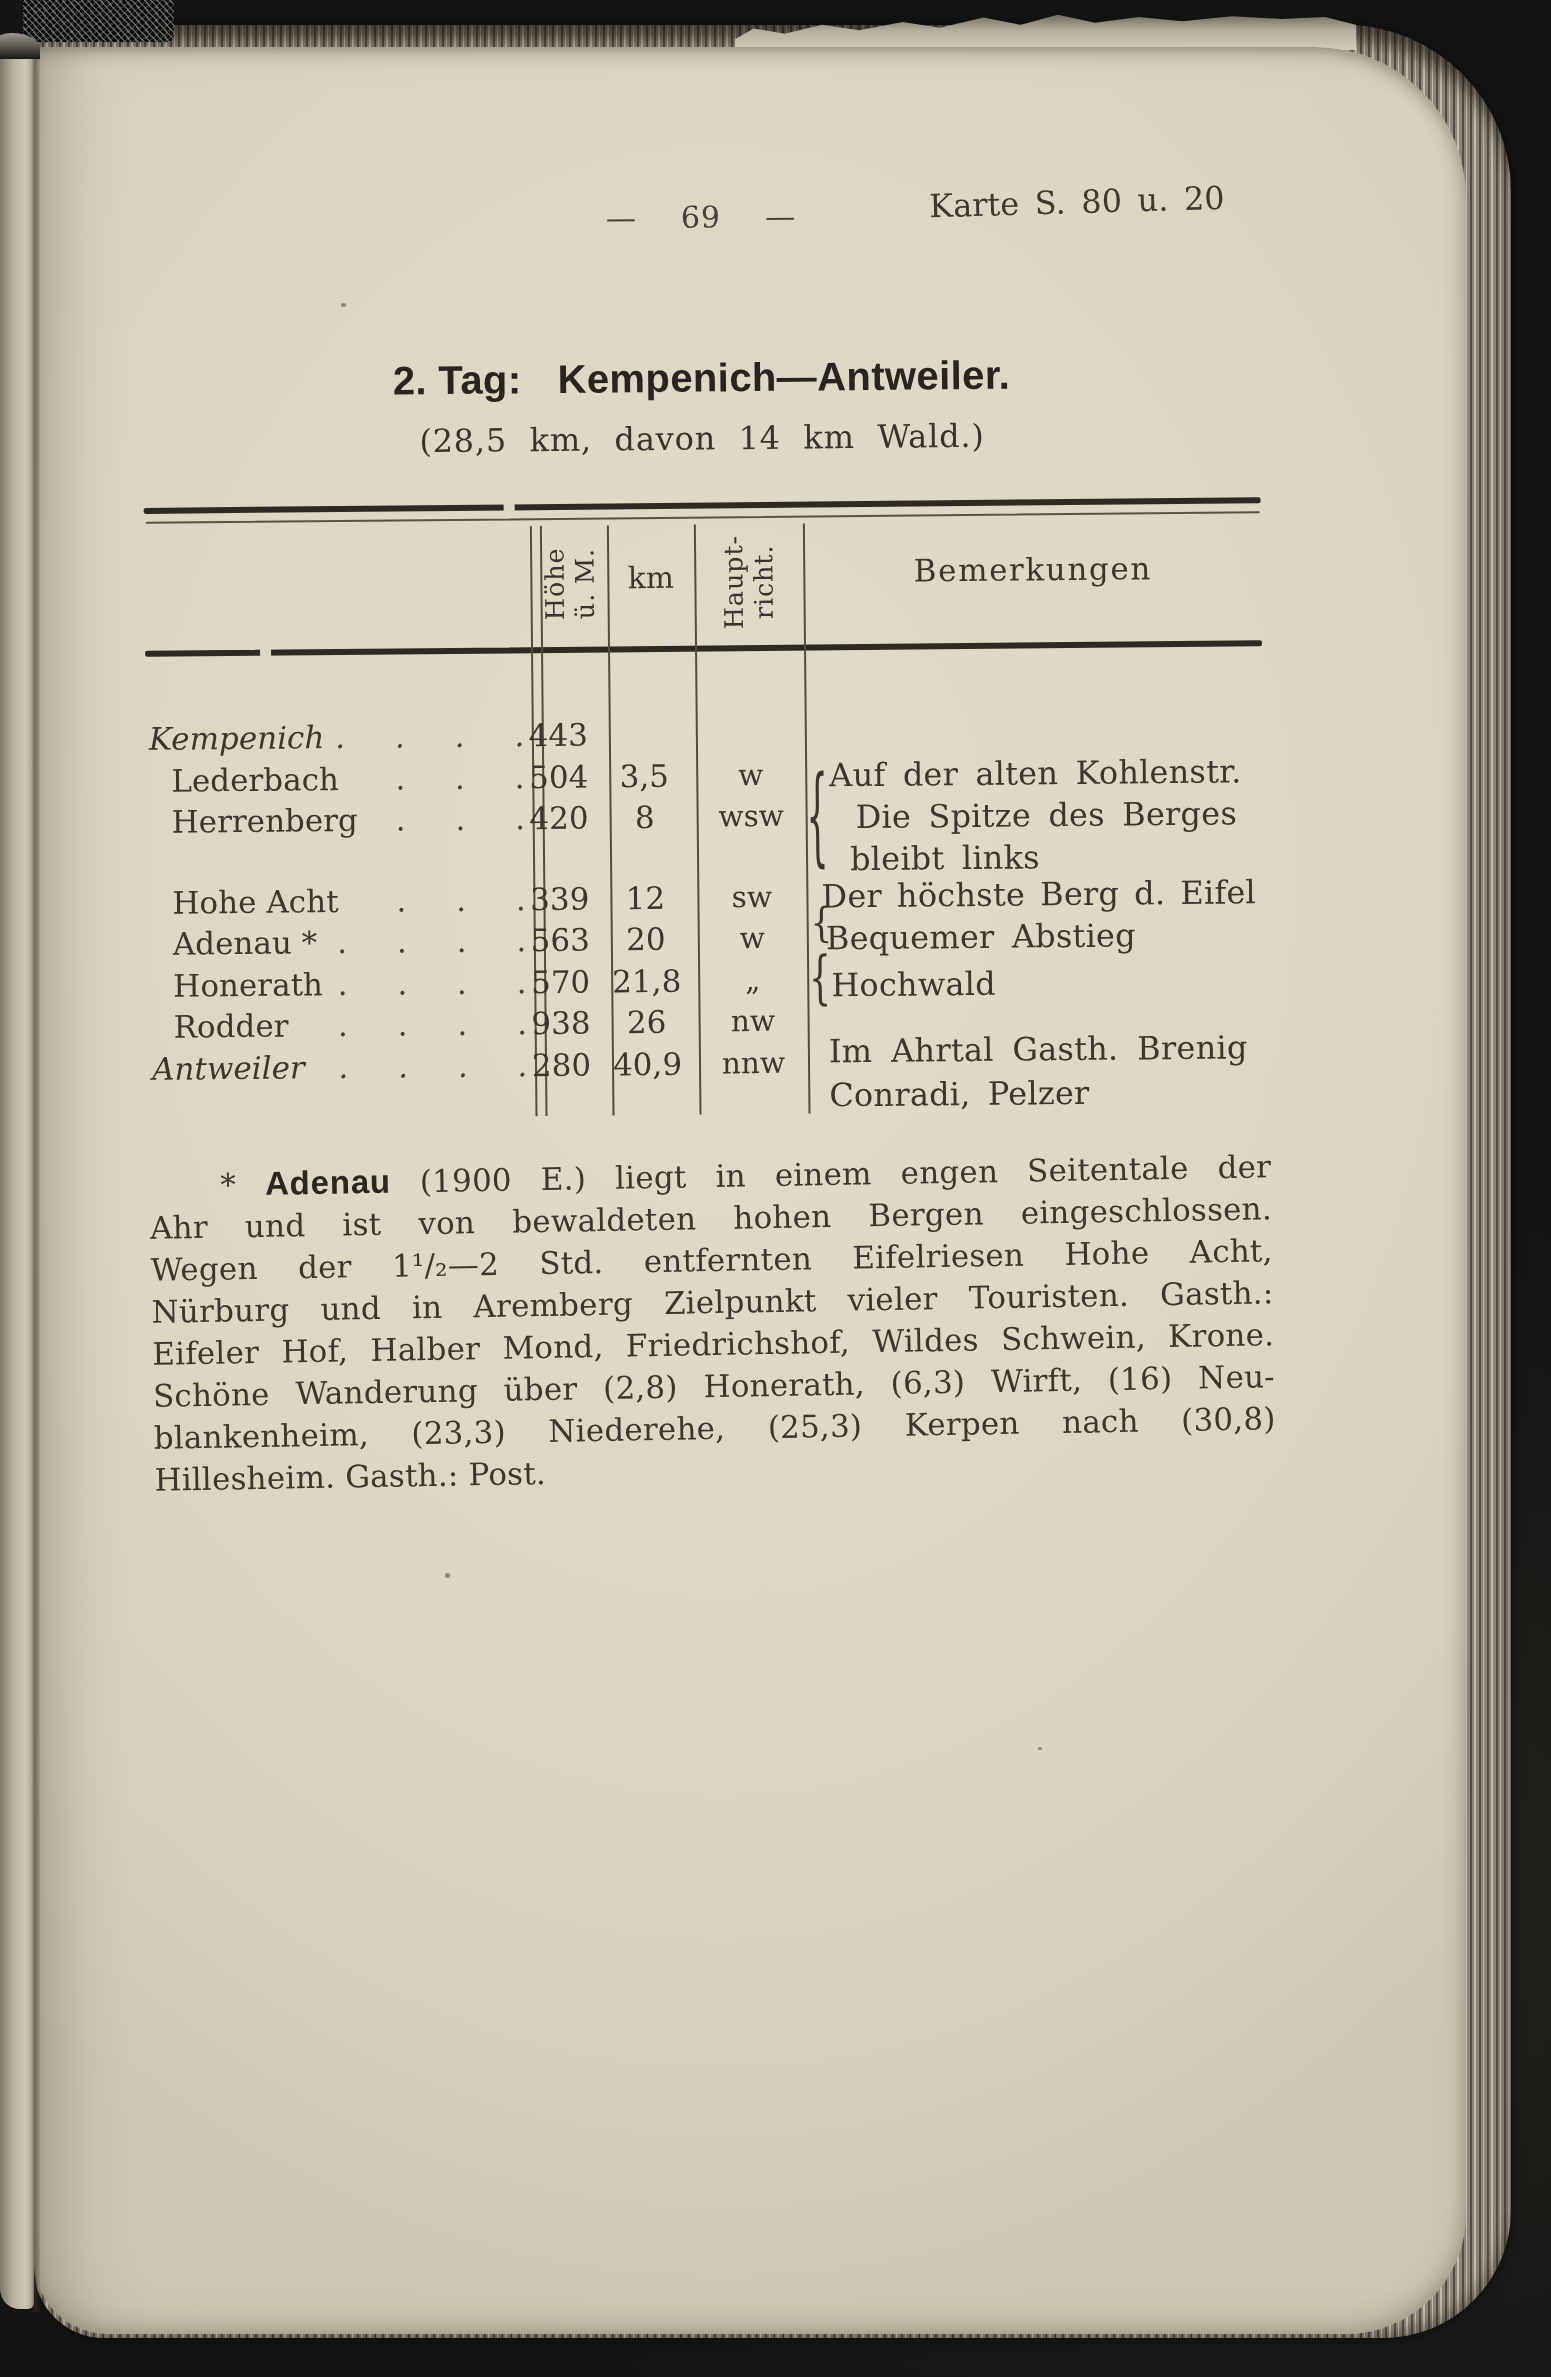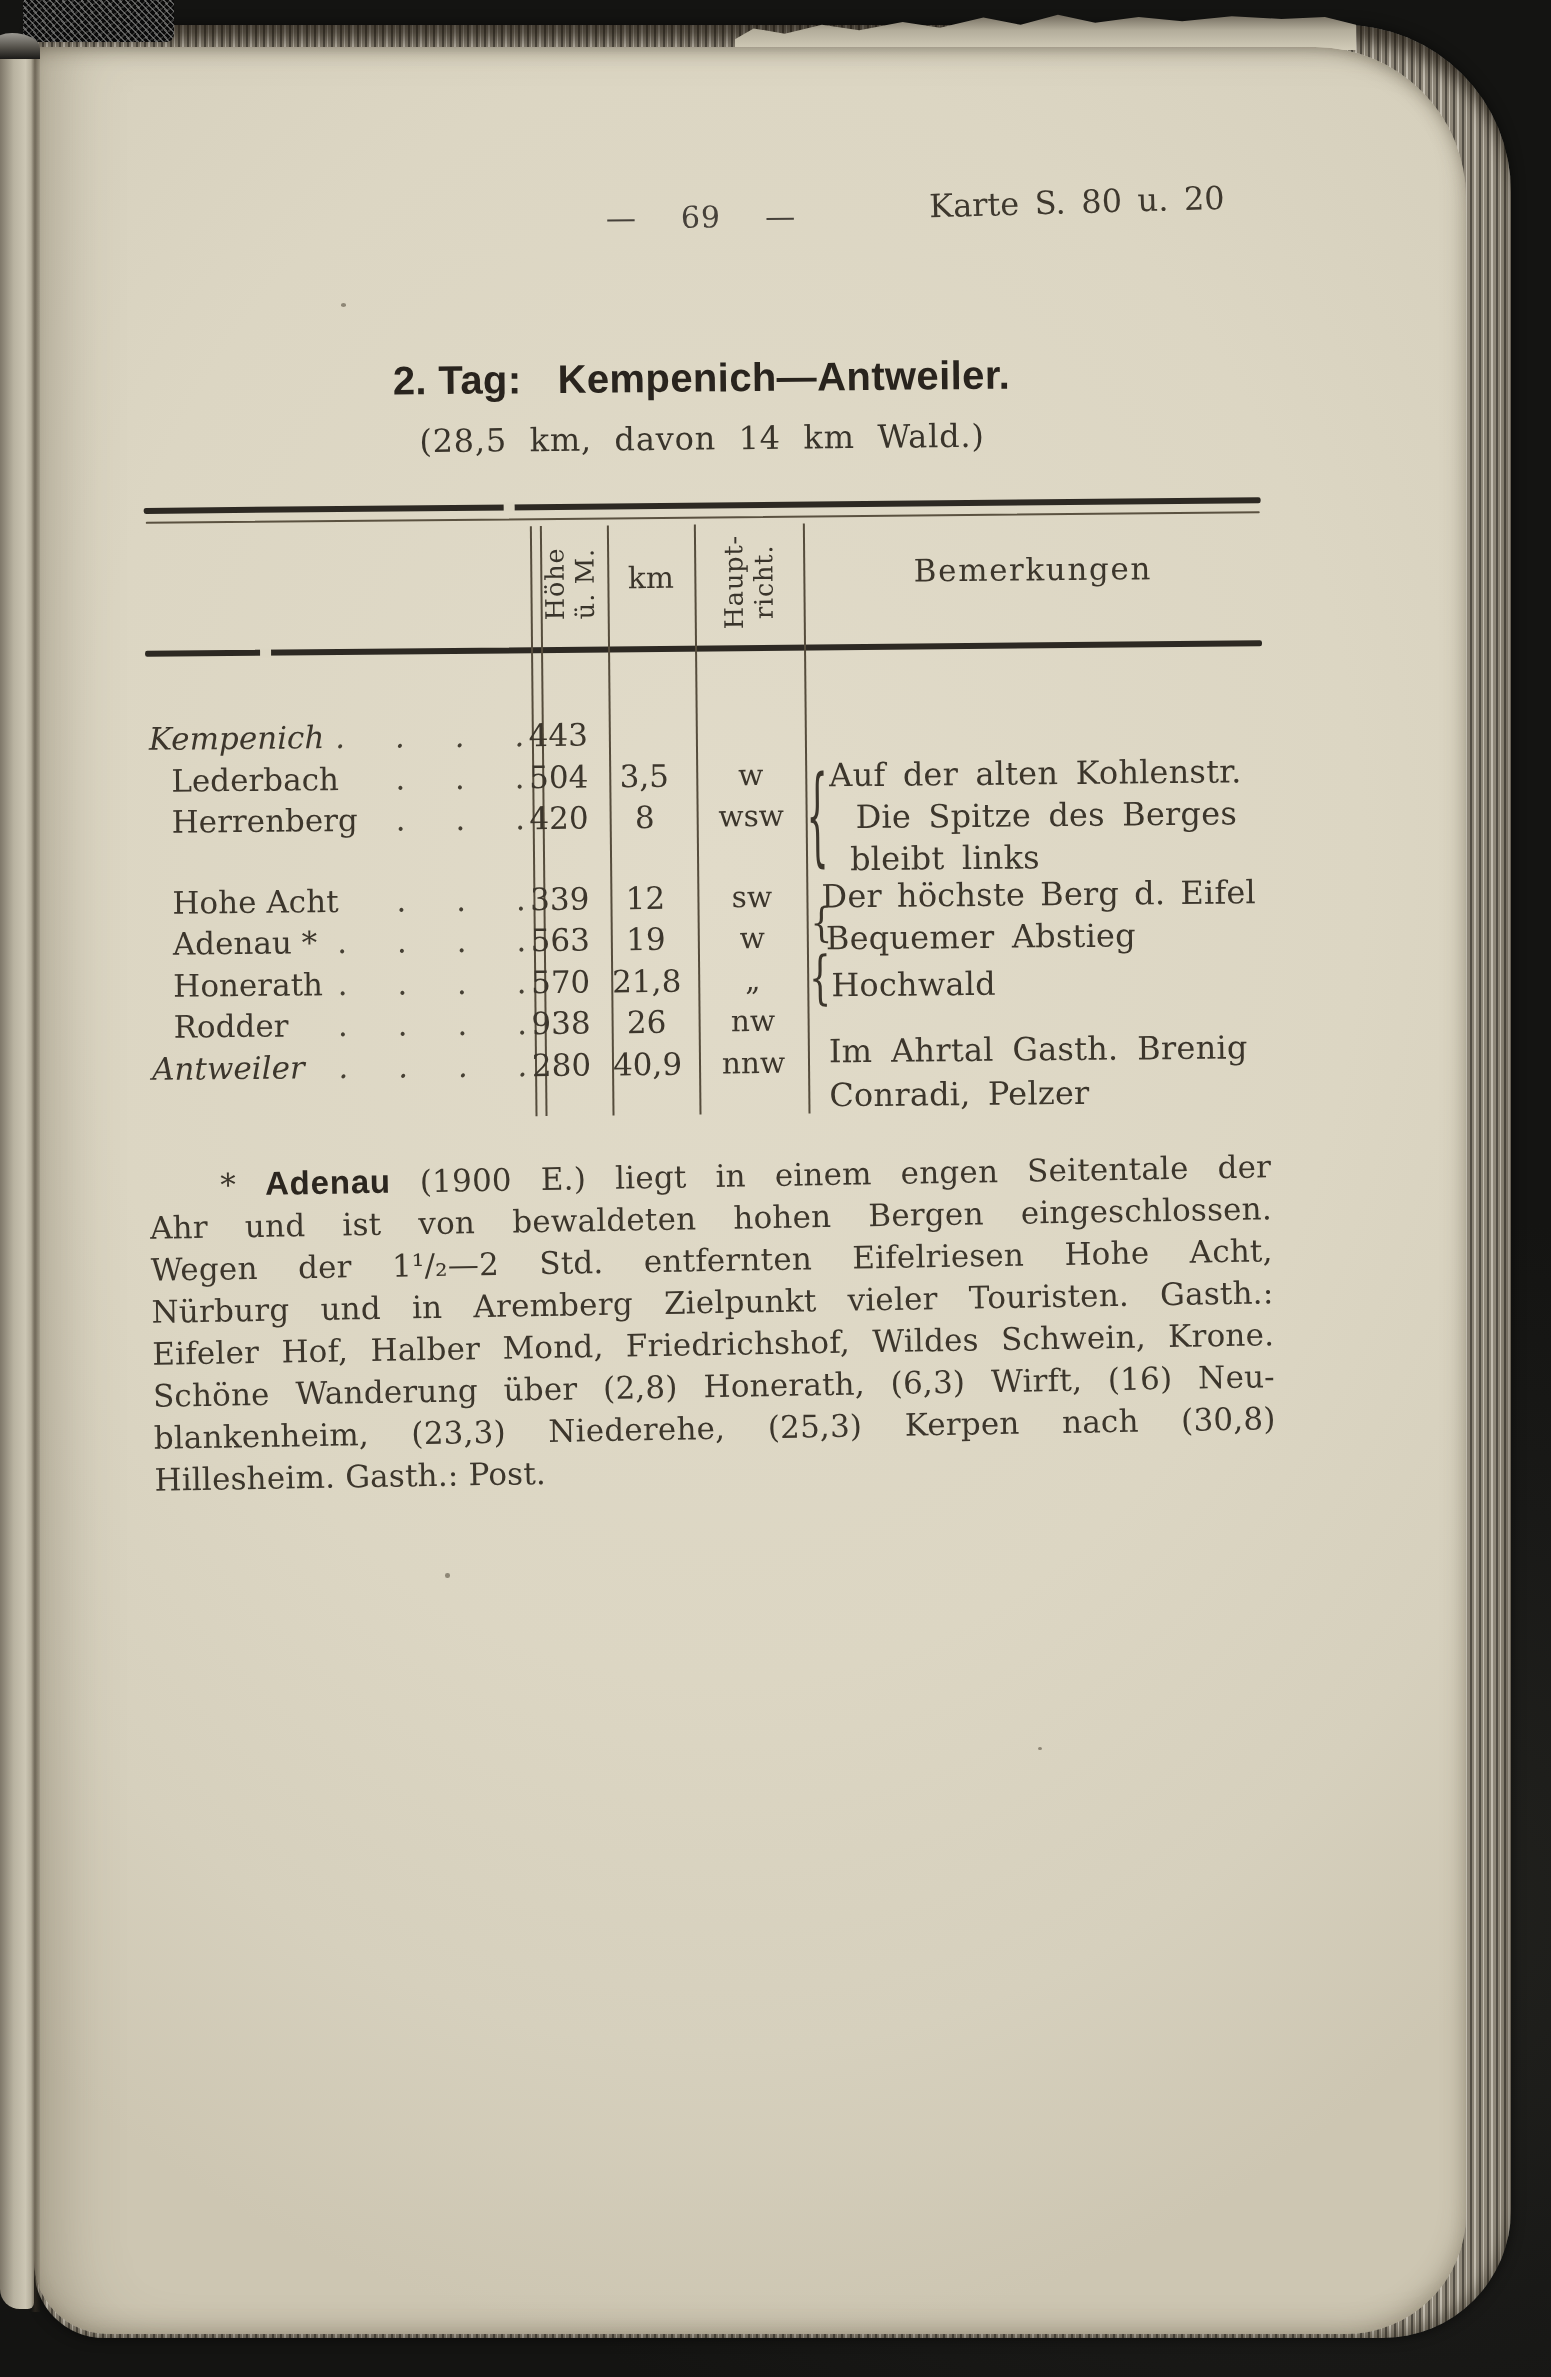--- a/index.html
+++ b/index.html
@@ -191,21 +191,21 @@
     <div class="chh">339</div>
     <div class="ckm">12</div>
     <div class="cdir">sw</div>
   </div>
   <div class="trow" style="top:920px;">
     <div class="cname">
         <span>Adenau *</span>
         <span class="dots">. . . .</span>
       </div>
     <div class="chh">563</div>
-    <div class="ckm">19</div>
+    <div class="ckm">20</div>
     <div class="cdir">w</div>
   </div>
   <div class="trow" style="top:962px;">
     <div class="cname">
         <span>Honerath</span>
         <span class="dots">. . . .</span>
       </div>
     <div class="chh">570</div>
     <div class="ckm">21,8</div>
     <div class="cdir">„</div>

